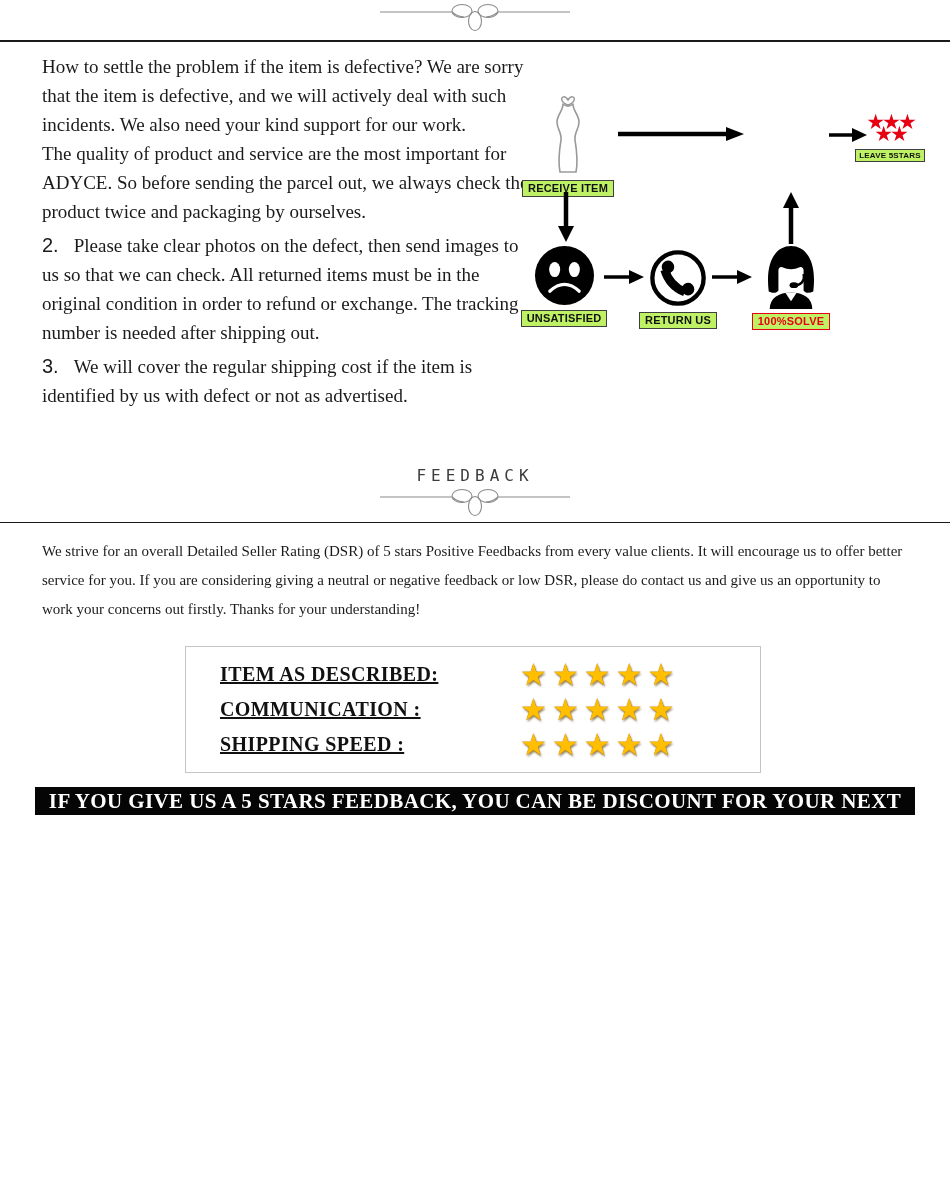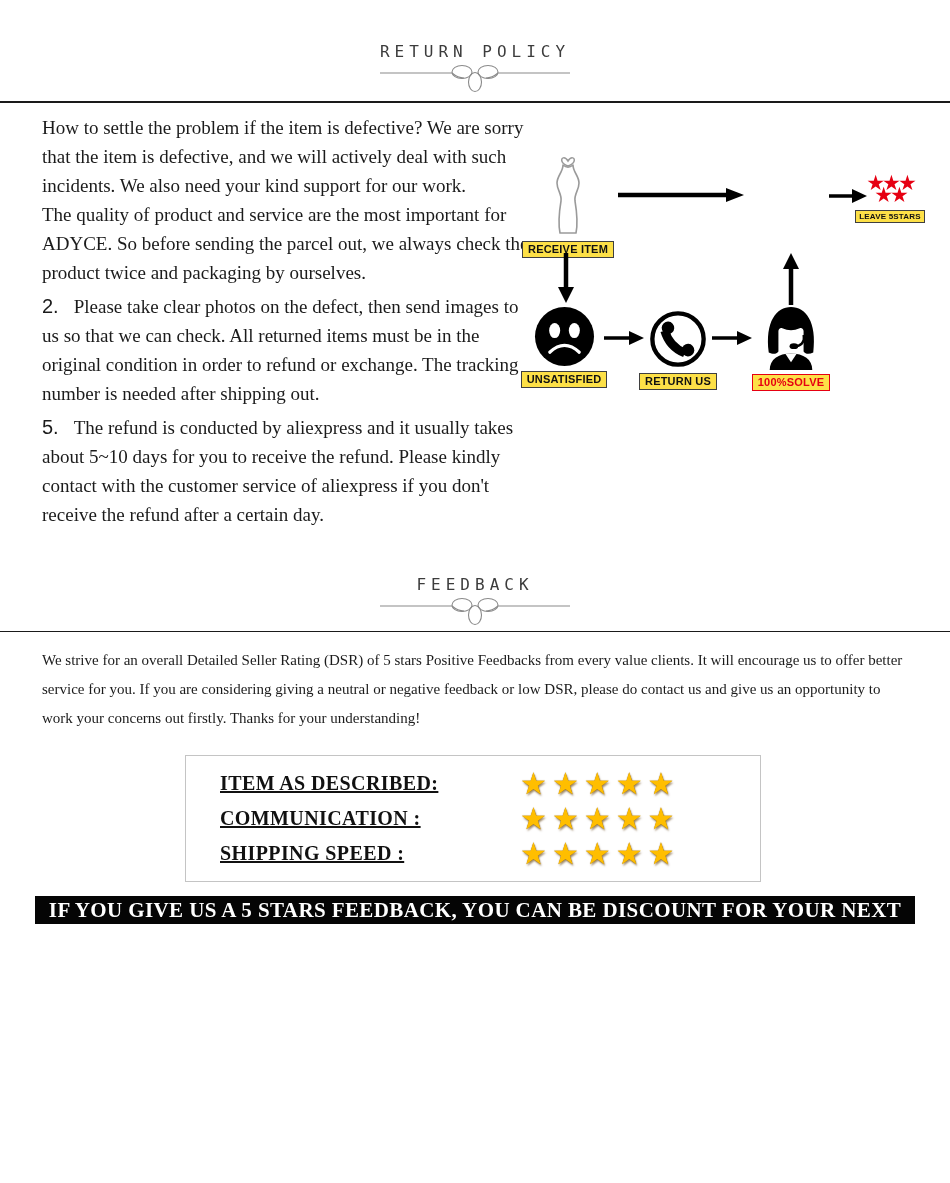--- a/index.html
+++ b/index.html
@@ -19,21 +19,21 @@
   .content { padding:10px 28px 0 42px; font-size:19px; line-height:29px; }
   .content::after { content:""; display:block; clear:both; }
 
   .flowchart {
     float:right; position:relative;
     width:392px; height:368px; background:#fff;
   }
   .fc-node { position:absolute; display:flex; flex-direction:column; align-items:center; }
   .fc-label {
     margin-top:4px; display:inline-block; white-space:nowrap;
-    border:1.5px solid #3f3f3f; background:#fde047; color:#111;
+    border:1.5px solid #3f3f3f; background:#bef264; color:#111;
     font-family:"Liberation Sans", sans-serif; font-weight:bold;
     font-size:11px; line-height:13px; padding:1px 5px; letter-spacing:0.2px;
   }
   .fc-label.small { font-size:8px; line-height:9px; padding:1px 3px; border-width:1px; }
   .fc-label.red { color:#e60012; border-color:#e60012; }
   .fc-arrow { position:absolute; }
   .red-stars { line-height:1; text-align:center; letter-spacing:-3px; font-family:"DejaVu Sans", sans-serif; }
   .red-stars .row1 { font-size:21px; }
   .red-stars .row2 { font-size:21px; margin-top:-9px; }
 
@@ -63,21 +63,20 @@
   .banner {
     margin:14px 35px 0; height:28px; line-height:28px; background:#050505;
     color:#ffffff; text-align:center; font-weight:bold; font-size:21px;
     letter-spacing:0.4px; font-family:"Liberation Serif", serif;
   }
 </style>
 </head>
 <body>
 
 <div class="section-head">
-  <span class="section-title">RETURN POLICY</span>
   <svg class="flourish" width="190" height="30" viewBox="0 0 190 30">
     <defs>
       <g id="flourish-shape" stroke="#8a8a8a" stroke-width="1.1" fill="none">
         <line x1="0" y1="10" x2="72" y2="10"></line>
         <line x1="118" y1="10" x2="190" y2="10"></line>
         <ellipse cx="82" cy="9" rx="10" ry="6.5"></ellipse>
         <ellipse cx="108" cy="9" rx="10" ry="6.5"></ellipse>
         <ellipse cx="95" cy="19" rx="6.5" ry="9.5"></ellipse>
         <path d="M72,10 Q78,15 84,15"></path>
         <path d="M118,10 Q112,15 106,15"></path>
@@ -171,21 +170,21 @@
       </svg>
       <span class="fc-label red">100%SOLVE</span>
     </div>
   </div>
 
   <p class="intro">How to settle the problem if the item is defective? We are sorry that the item is defective, and we will actively deal with such incidents. We also need your kind support for our work.</p>
   <p class="intro">The quality of product and service are the most important for ADYCE. So before sending the parcel out, we always check the product twice and packaging by ourselves.</p>
 
   <div>
       <div class="policy-item"><span class="num">2.</span><span class="ptext">Please take clear photos on the defect, then send images to us so that we can check. All returned items must be in the original condition in order to refund or exchange. The tracking number is needed after shipping out.</span></div>
-      <div class="policy-item"><span class="num">5.</span><span class="ptext">The refund is conducted by aliexpress and it usually takes about 5~10 days for you to receive the refund. Please kindly contact with the customer service of aliexpress if you don't receive the refund after a certain day.</span></div>
+      <div class="policy-item"><span class="num">3.</span><span class="ptext">We will cover the regular shipping cost if the item is identified by us with defect or not as advertised.</span></div>
     </div>
 </div>
 
 <div class="section-head fb-head">
   <span class="section-title">FEEDBACK</span>
   <svg class="flourish" width="190" height="30" viewBox="0 0 190 30">
     <use href="#flourish-shape"></use>
   </svg>
 </div>
 <hr class="rule2">

